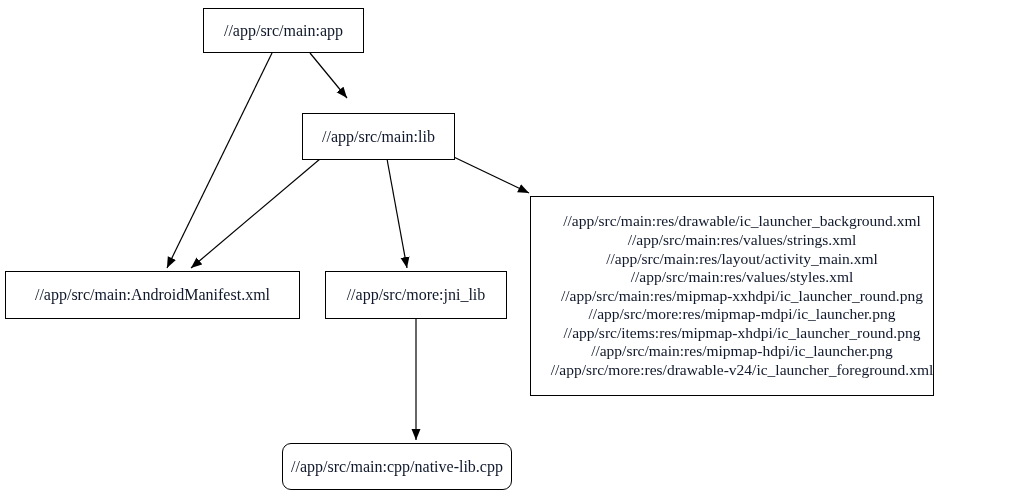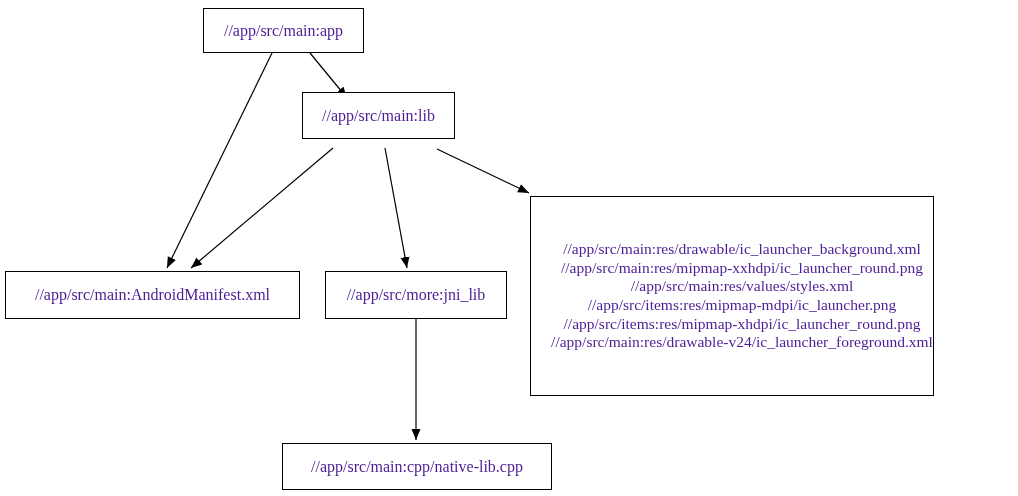--- a/index.html
+++ b/index.html
@@ -6,21 +6,21 @@
     margin: 0;
     padding: 0;
     background: #ffffff;
   }
   .canvas {
     position: relative;
     width: 1018px;
     height: 496px;
     background: #ffffff;
     font-family: "Liberation Serif", "DejaVu Serif", serif;
-    color: #4c1d95;
+    color: #0f172a;
     overflow: hidden;
   }
   .edges {
     position: absolute;
     left: 0;
     top: 0;
     width: 1018px;
     height: 496px;
     pointer-events: none;
   }
@@ -67,38 +67,41 @@
     <line x1="333" y1="148" x2="191" y2="268" marker-end="url(#arrow)"></line>
     <line x1="385" y1="148" x2="407" y2="268" marker-end="url(#arrow)"></line>
     <line x1="437" y1="149" x2="529" y2="193" marker-end="url(#arrow)"></line>
     <line x1="416" y1="319" x2="416" y2="440" marker-end="url(#arrow)"></line>
   </svg>
 
   <div class="node" style="left:203px; top:8px; width:161px; height:45px;">
     <span>//app/src/main:app</span>
   </div>
 
-  <div class="node" style="left:302px; top:92px; width:153px; height:47px;justify-content:center;">
+  <div class="node" style="left:302px; top:113px; width:153px; height:47px;justify-content:center;">
     <span>//app/src/main:lib</span>
   </div>
 
   <div class="node" style="left:5px; top:271px; width:295px; height:48px;">
     <span>//app/src/main:AndroidManifest.xml</span>
   </div>
 
   <div class="node" style="left:325px; top:271px; width:182px; height:48px;">
     <span>//app/src/more:jni_lib</span>
   </div>
 
   <div class="node node-multi" style="left:530px; top:196px; width:404px; height:200px;padding-left:20px;">
     <div class="rline">//app/src/main:res/drawable/ic_launcher_background.xml</div>
+    <div class="rline">//app/src/main:res/values/strings.xml</div>
+    <div class="rline">//app/src/main:res/layout/activity_main.xml</div>
+    <div class="rline">//app/src/main:res/values/styles.xml</div>
     <div class="rline">//app/src/main:res/mipmap-xxhdpi/ic_launcher_round.png</div>
-    <div class="rline">//app/src/main:res/values/styles.xml</div>
-    <div class="rline">//app/src/items:res/mipmap-mdpi/ic_launcher.png</div>
+    <div class="rline">//app/src/more:res/mipmap-mdpi/ic_launcher.png</div>
     <div class="rline">//app/src/items:res/mipmap-xhdpi/ic_launcher_round.png</div>
-    <div class="rline">//app/src/main:res/drawable-v24/ic_launcher_foreground.xml</div>
+    <div class="rline">//app/src/main:res/mipmap-hdpi/ic_launcher.png</div>
+    <div class="rline">//app/src/more:res/drawable-v24/ic_launcher_foreground.xml</div>
   </div>
 
-  <div class="node" style="left:282px; top:443px; width:270px; height:47px;">
+  <div class="node" style="left:282px; top:443px; width:230px; height:47px;border-radius:9px;">
     <span>//app/src/main:cpp/native-lib.cpp</span>
   </div>
 
 </div>
 
 </body></html>

